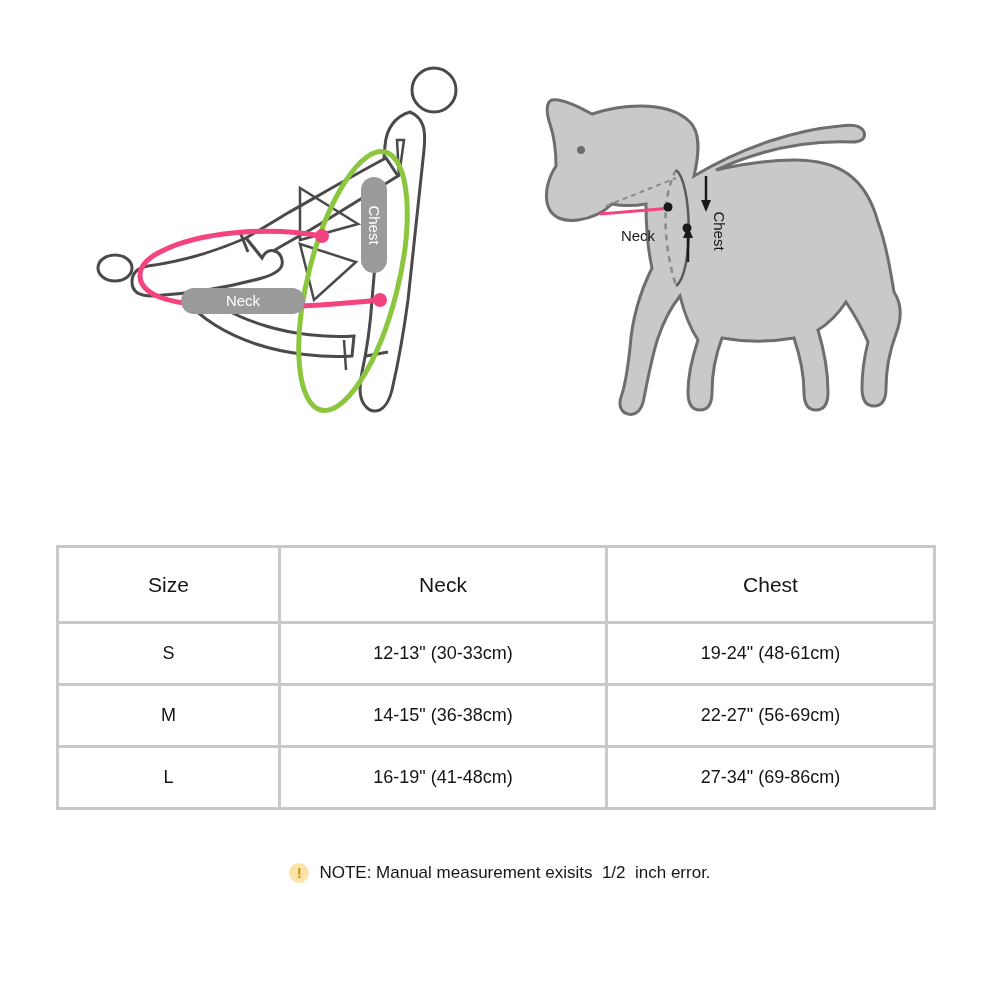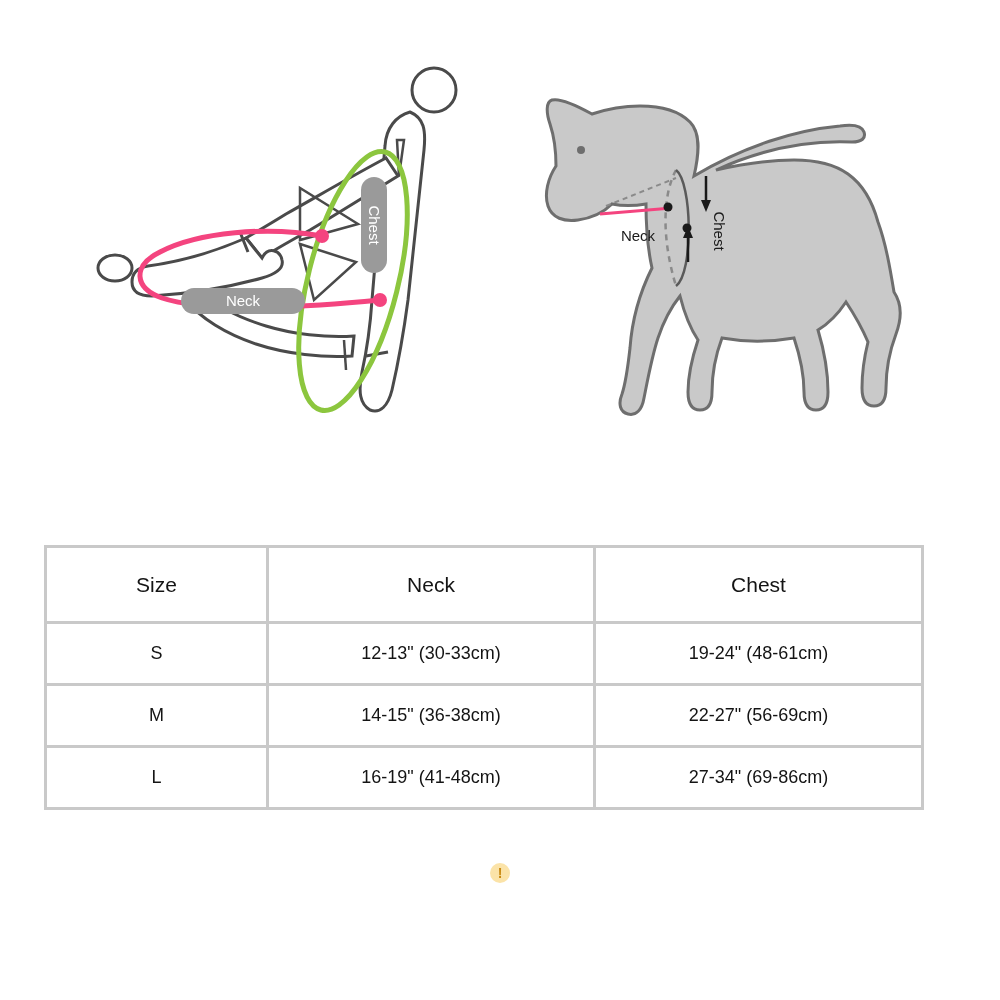--- a/index.html
+++ b/index.html
@@ -45,21 +45,21 @@
     font-family: "Liberation Sans", sans-serif;
     font-size: 15px;
     fill: #1a1a1a;
     text-anchor: middle;
     dominant-baseline: middle;
   }
 
   
   .size-table-wrap {
     position: absolute;
-    left: 44px;
+    left: 56px;
     top: 545px;
     width: 806px;
   }
   table.size-table {
     width: 100%;
     border-collapse: collapse;
     table-layout: fixed;
   }
   table.size-table th,
   table.size-table td {
@@ -275,15 +275,16 @@
           <td>L</td>
           <td>16-19" (41-48cm)</td>
           <td>27-34" (69-86cm)</td>
         </tr>
       </tbody>
     </table>
   </div>
 
   <div class="note-row">
     <span class="note-badge">!</span>
+    <span class="note-text">NOTE: Manual measurement exisits  1/2  inch error.</span>
   </div>
 
 </div>
 
 </body></html>

